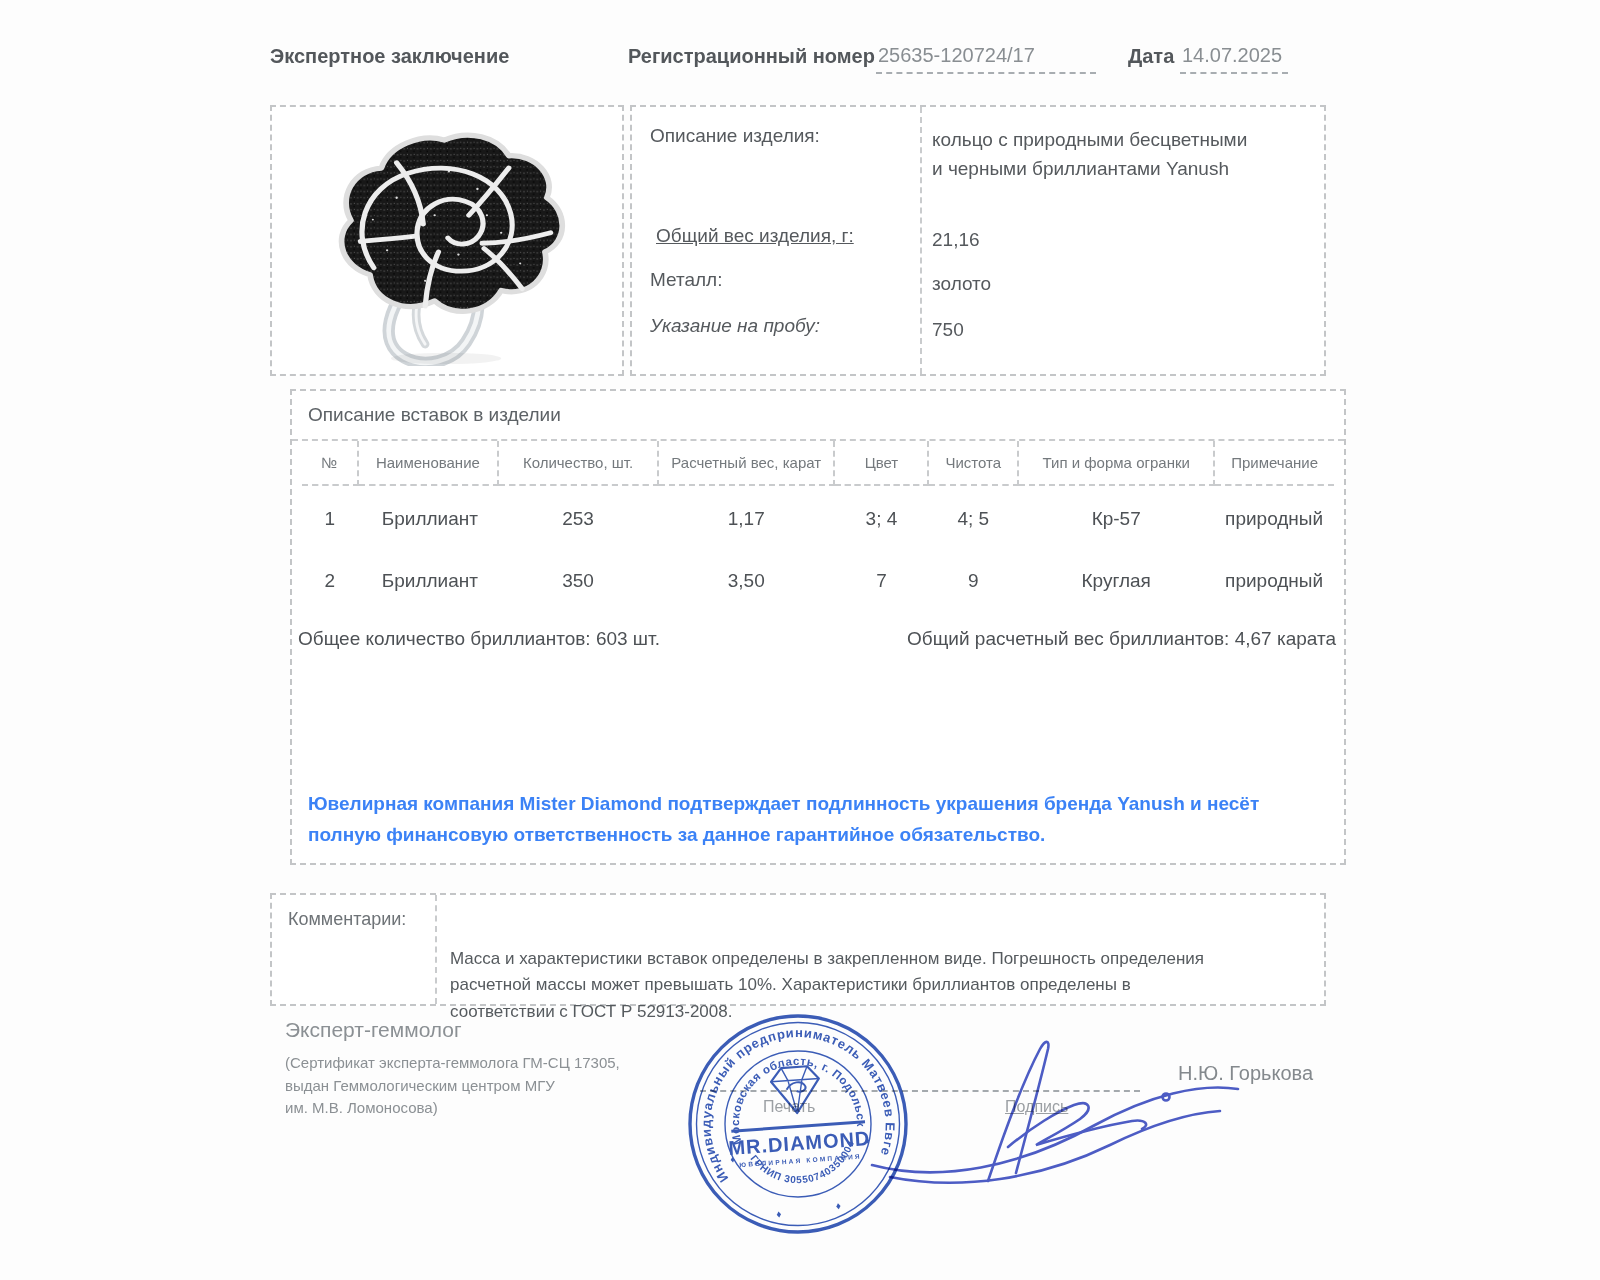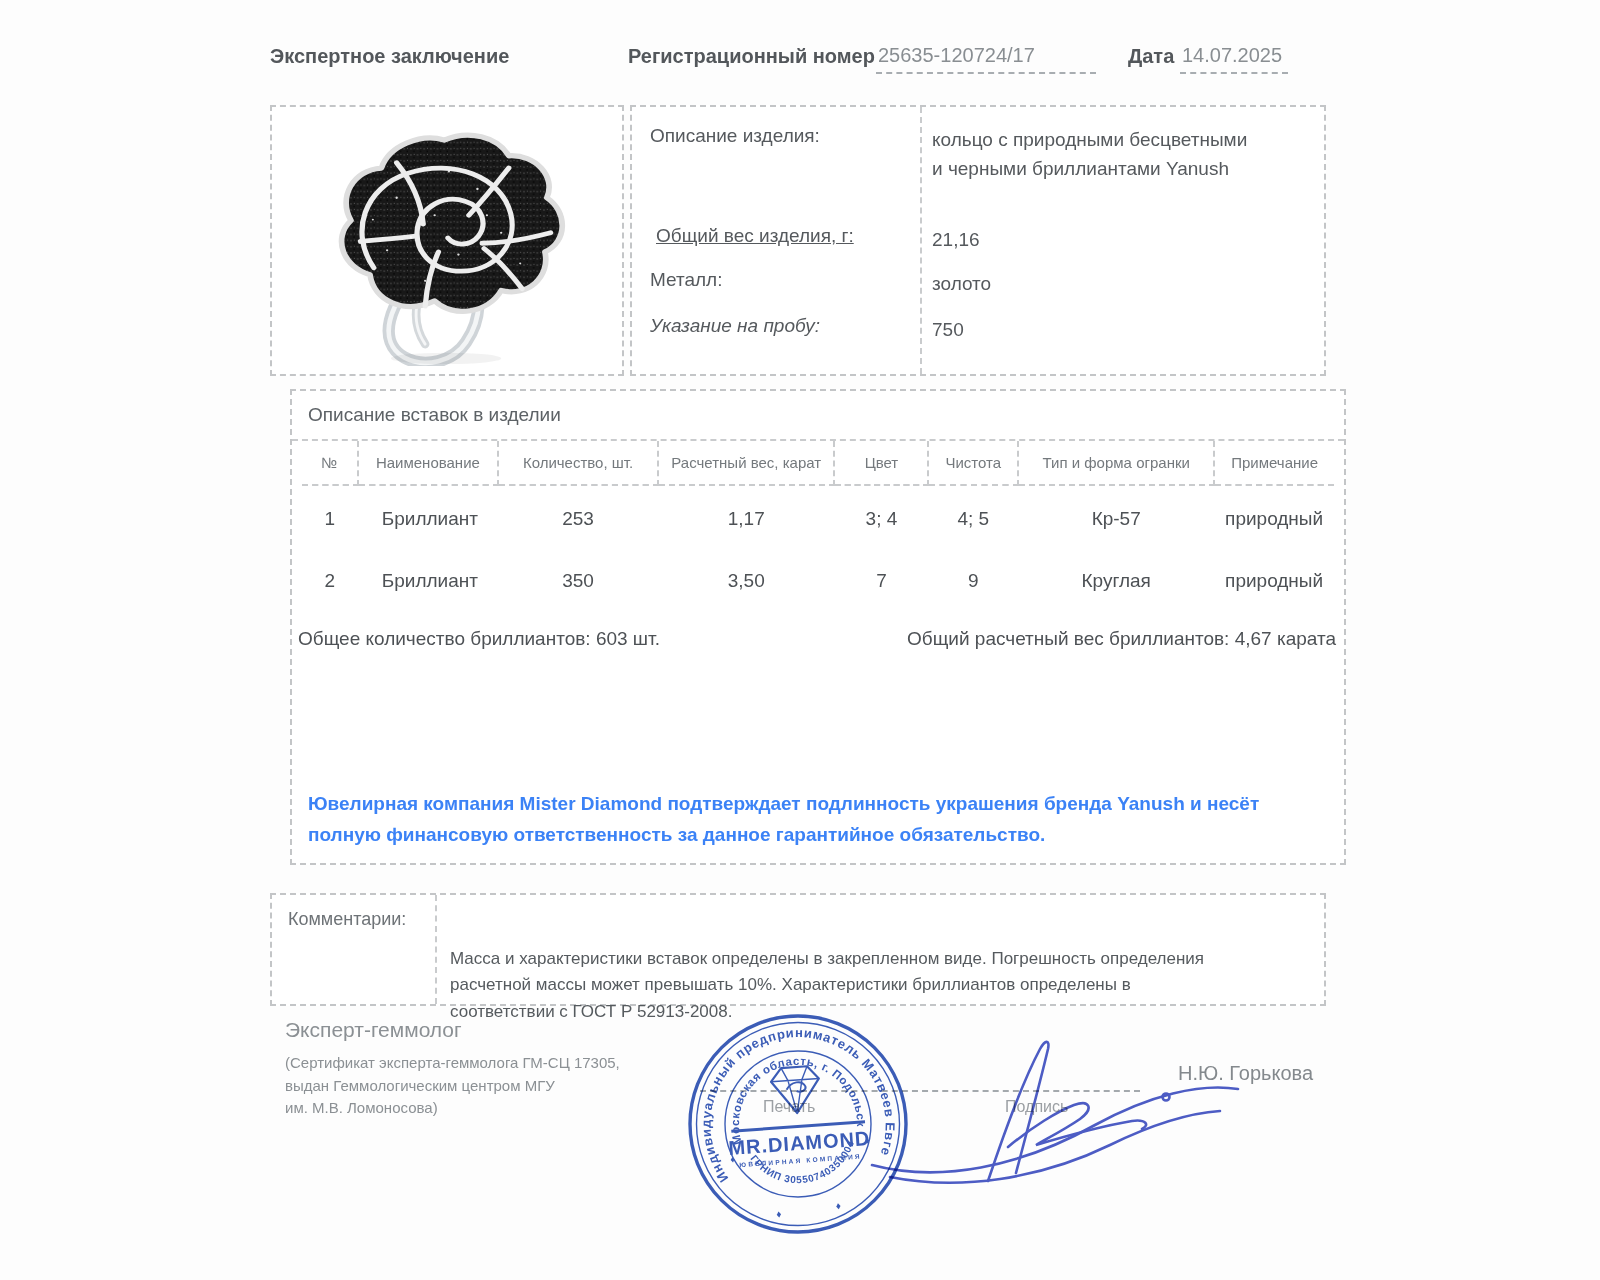--- a/index.html
+++ b/index.html
@@ -178,21 +178,21 @@
 
   <div class="abs exp-title" style="left:285px;top:1018px;">Эксперт-геммолог</div>
   <div class="abs exp-cert" style="left:285px;top:1052px;">
     <div>(Сертификат эксперта-геммолога ГМ-СЦ 17305,</div>
     <div>выдан Геммологическим центром МГУ</div>
     <div>им. М.В. Ломоносова)</div>
   </div>
 
   <div class="abs ph-line" style="left:700px;top:1090px;width:440px;"></div>
   <div class="abs ph-lbl" style="left:763px;top:1098px;">Печать</div>
-  <div class="abs ph-lbl" style="left:1005px;top:1098px;">Подпись</div>
+  <div class="abs ph-lbl" style="left:1005px;top:1098px;text-decoration:underline;">Подпись</div>
   <div class="abs sig-name" style="left:1178px;top:1062px;">Н.Ю. Горькова</div>
 
   <svg class="abs stamp" style="left:663px;top:989px;" width="270" height="270" viewBox="0 0 270 270">
     <defs>
       <path id="outerArc" d="M 59,179 A 87.5,87.5 0 1 1 211,179"></path>
       <path id="innerTop" d="M 90,173 A 59,59 0 1 1 180,173"></path>
       <path id="innerBottom" d="M 81,159 A 59,59 0 0 0 189,159"></path>
     </defs>
     <g fill="none" stroke="#2a4fb2">
       <circle cx="135" cy="135" r="108" stroke-width="3.4"></circle>

